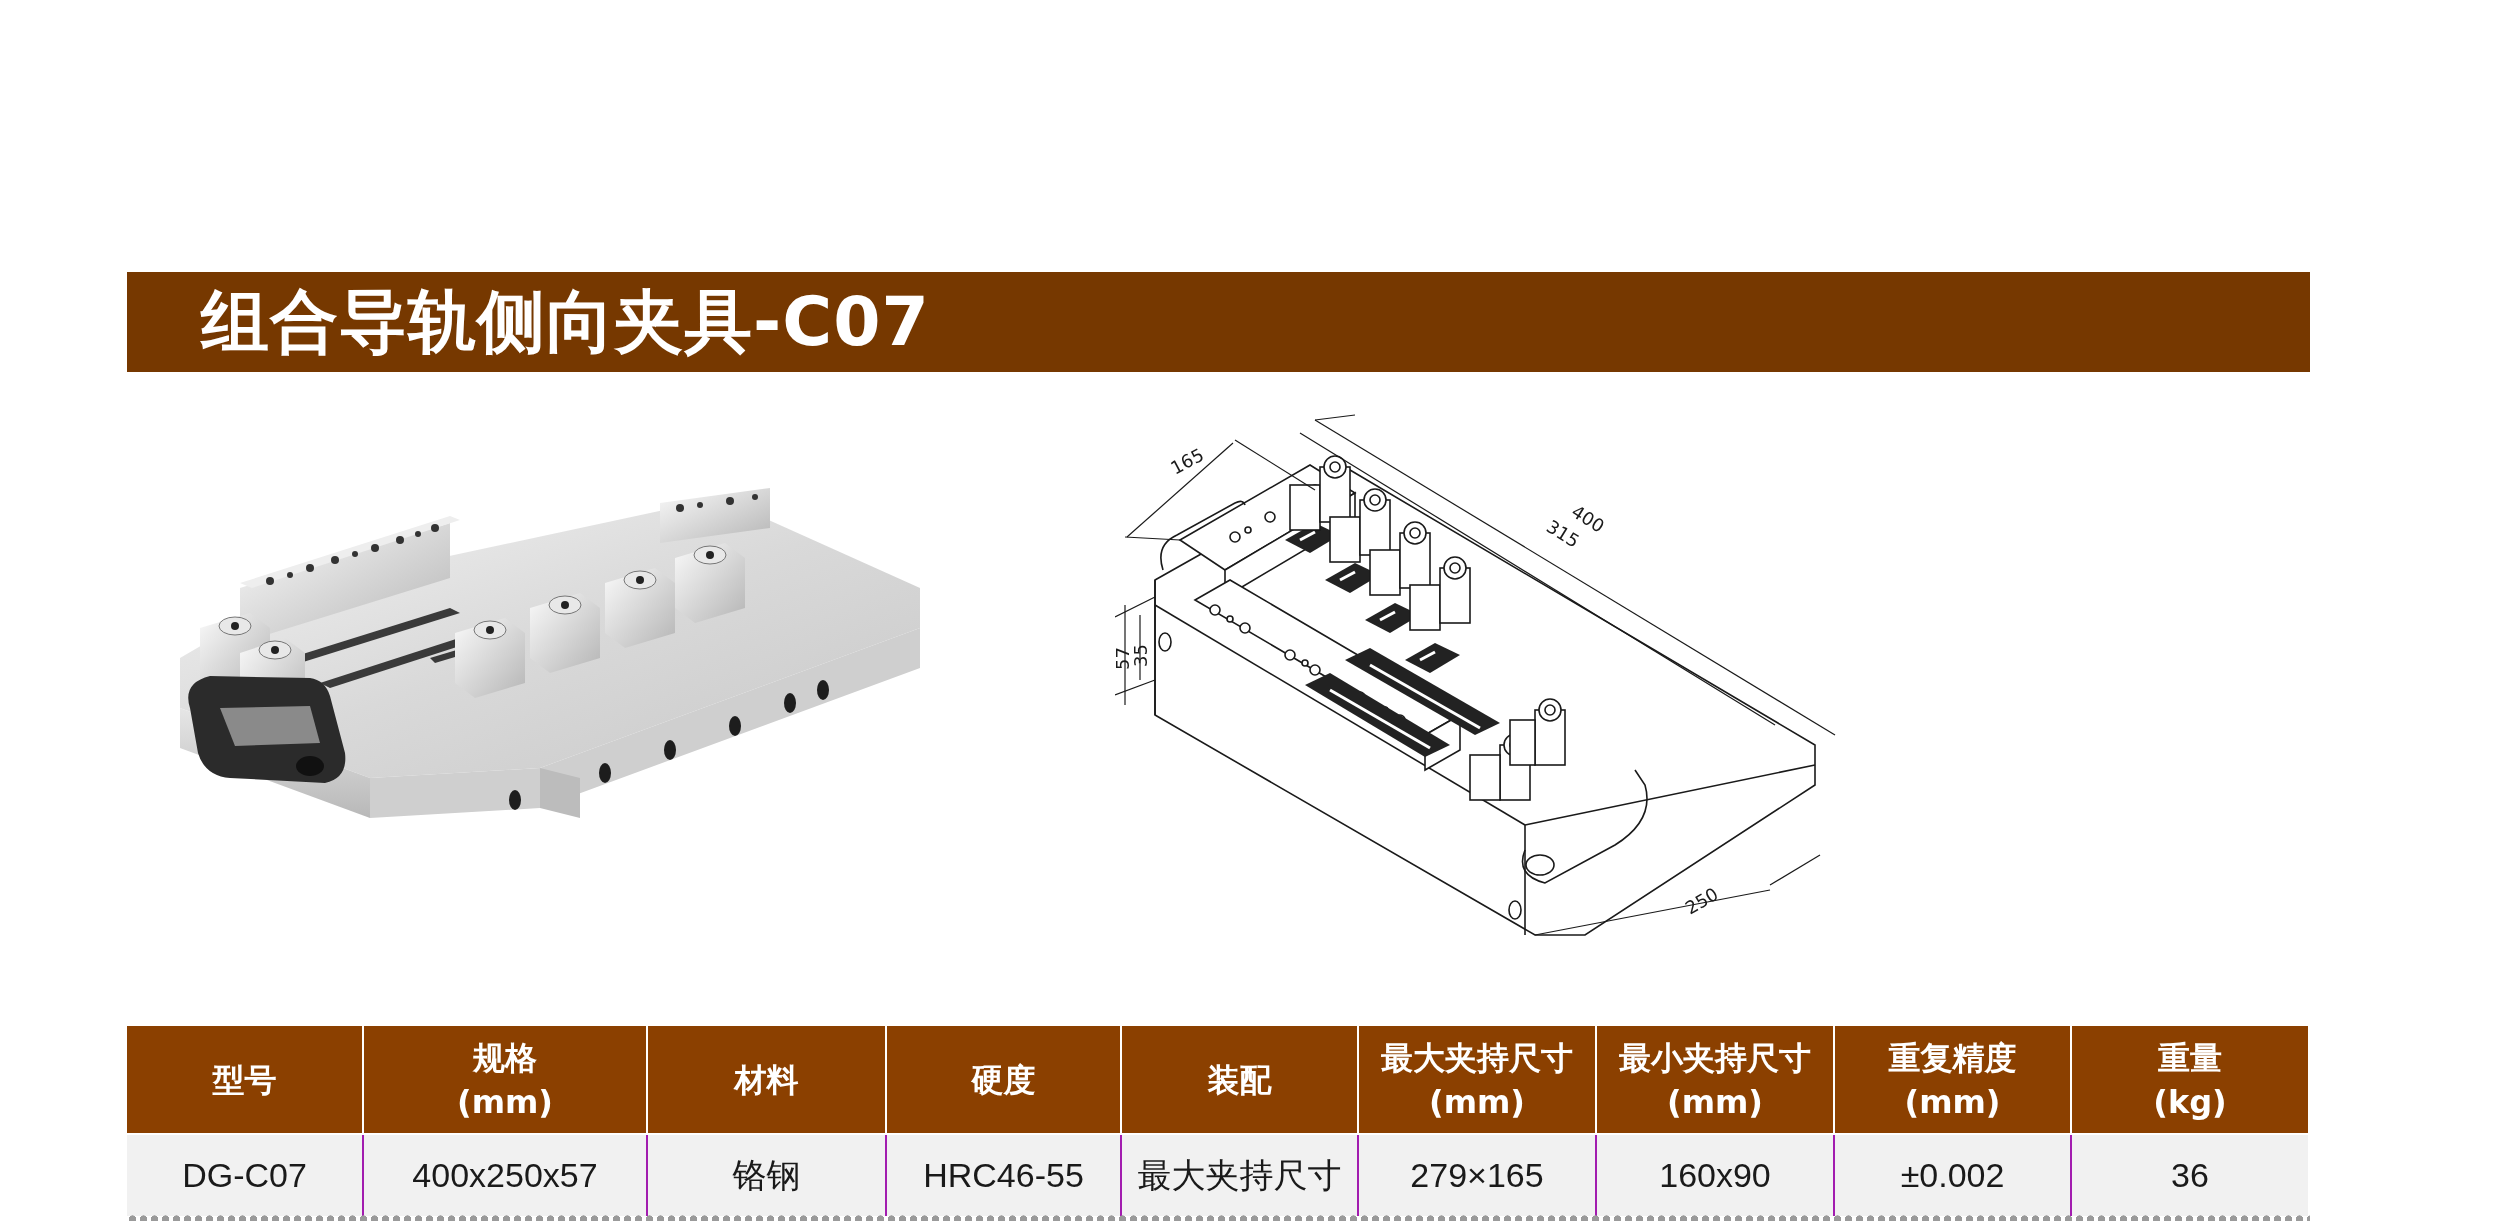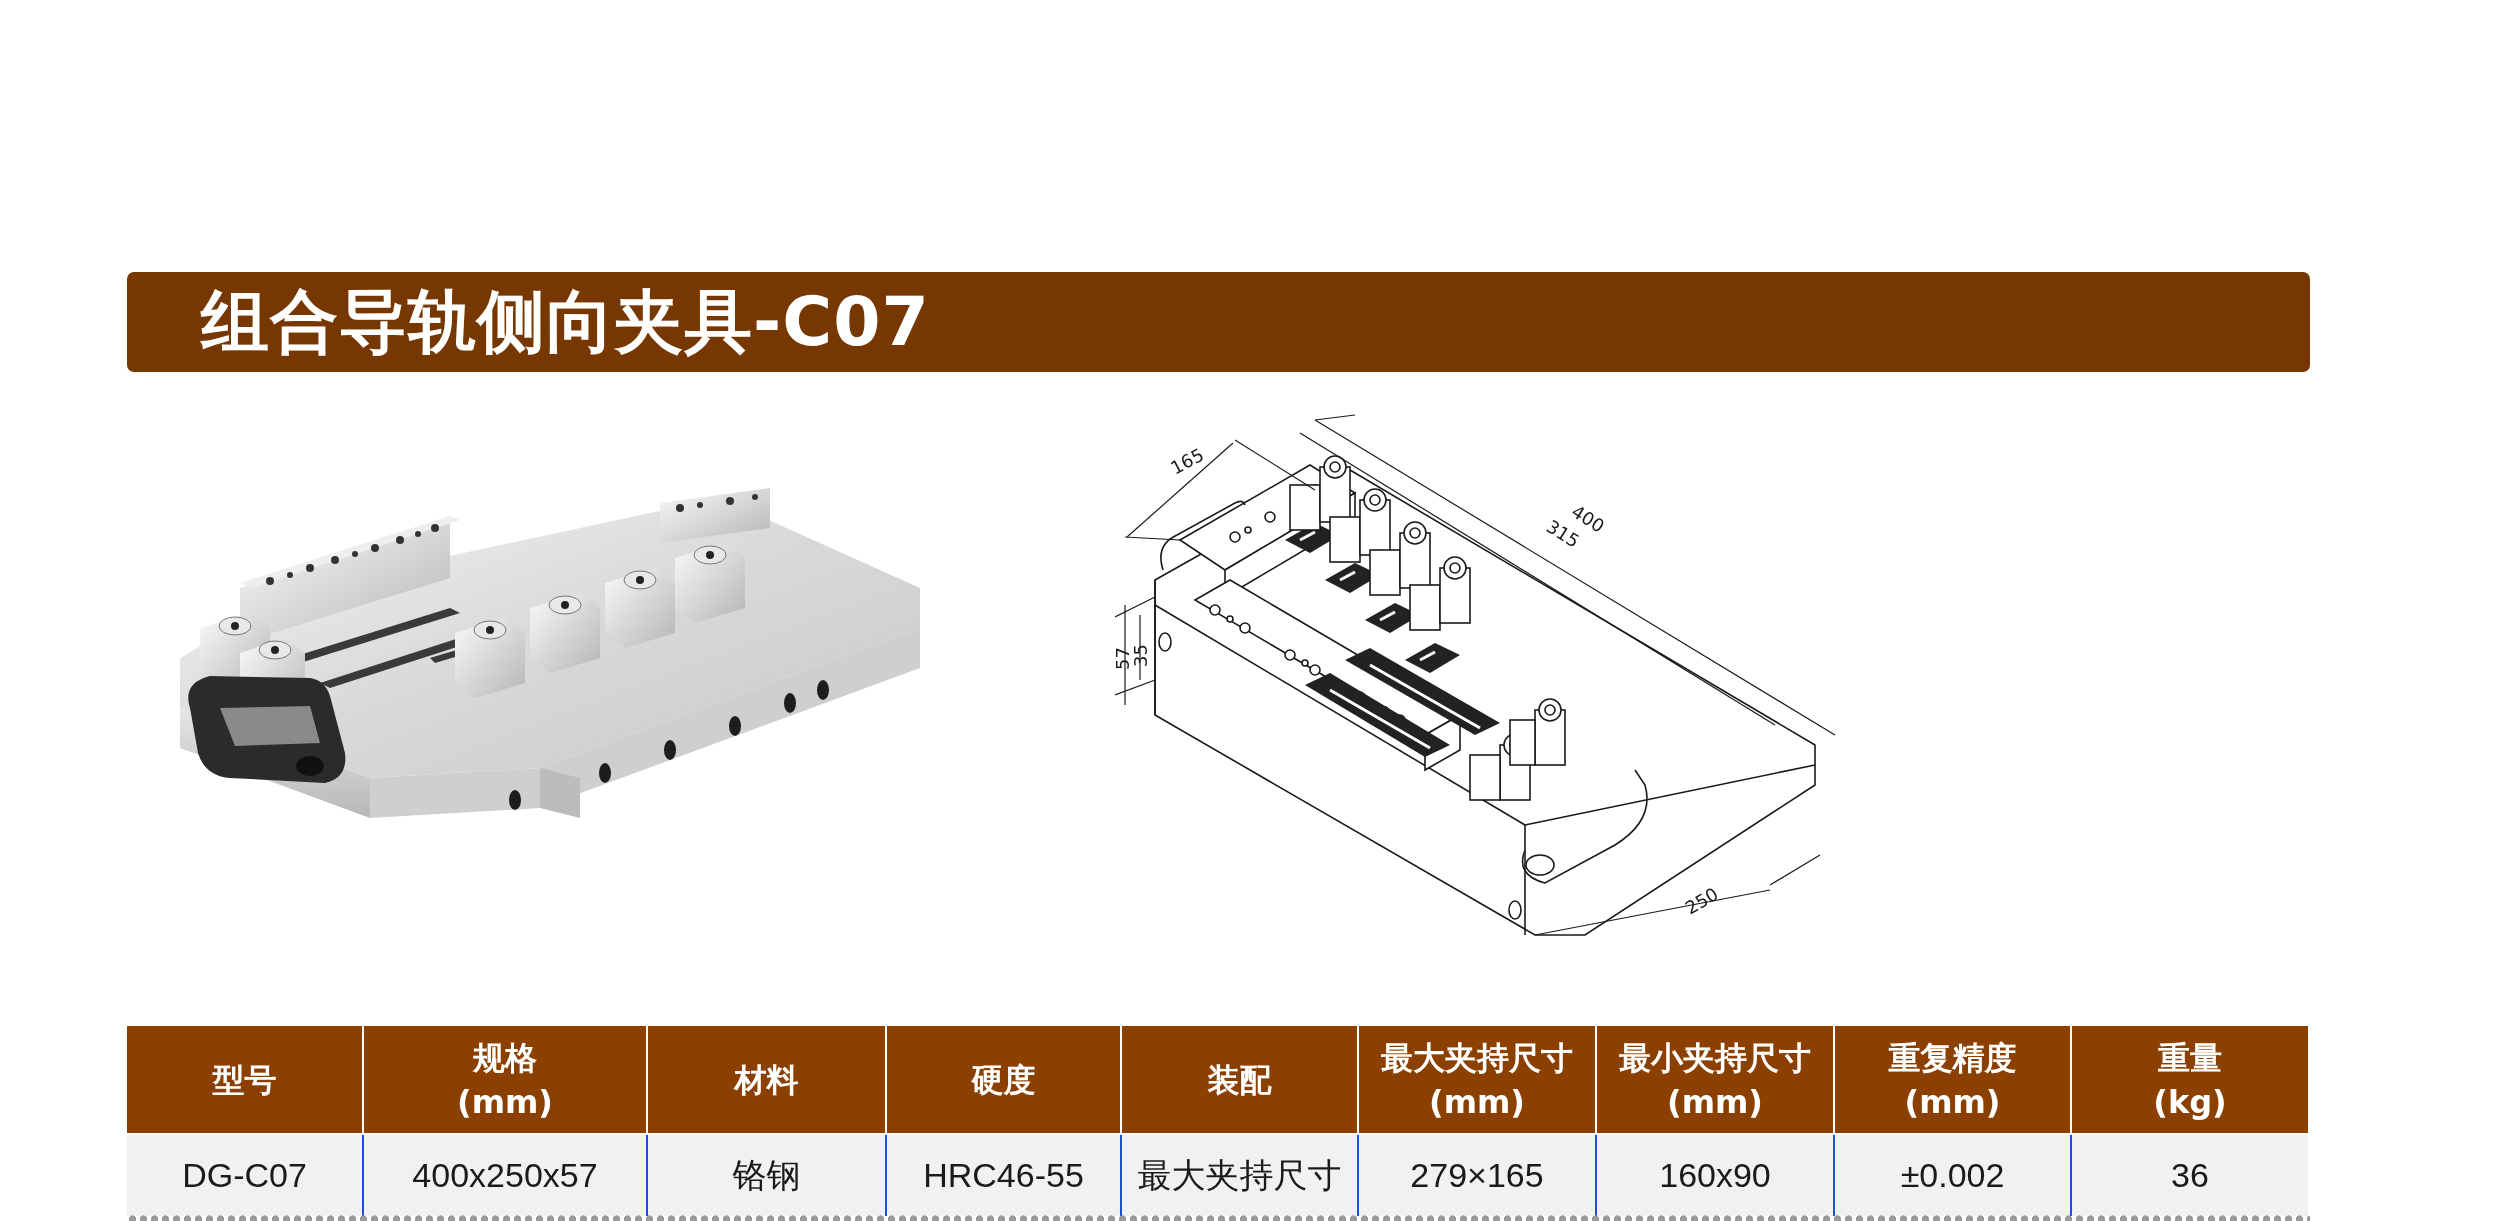--- a/index.html
+++ b/index.html
@@ -2,21 +2,20 @@
 <html><head>
 <meta charset="utf-8">
 <style>
   * { margin: 0; padding: 0; box-sizing: border-box; }
   html, body { width: 2515px; height: 1221px; background: #ffffff; overflow: hidden; }
   body { position: relative; font-family: "DejaVu Sans", "Liberation Sans", sans-serif; }
 
   .title-banner {
     position: absolute; left: 127px; top: 272px; width: 2183px; height: 100px;
     background: #763800;
-    border-radius: 7px;
   }
   .title-text {
     position: absolute; left: 74px; top: 0; height: 100px; line-height: 100px;
     color: #ffffff; font-size: 68px; font-weight: bold; letter-spacing: 1px;
     font-family: "DejaVu Sans", sans-serif;
   }
 
   .product-photo { position: absolute; left: 160px; top: 478px; width: 790px; height: 360px; }
   .tech-drawing { position: absolute; left: 1115px; top: 405px; width: 840px; height: 555px; }
 
@@ -26,21 +25,21 @@
   }
   .spec-table th {
     background: #8b4000; color: #ffffff; font-weight: bold;
     font-size: 32px; line-height: 44px; height: 108px;
     border-right: 2px solid #ffffff; text-align: center; vertical-align: middle;
     font-family: "DejaVu Sans", sans-serif;
   }
   .spec-table th .sub { display: block; }
   .spec-table td {
     background: #f1f1f1; color: #1a1a1a; font-size: 34px; height: 82px;
-    border-right: 2px solid #1d4ed8; border-top: 2px solid #ffffff;
+    border-right: 2px solid #a21caf; border-top: 2px solid #ffffff;
     text-align: center; vertical-align: middle;
     font-family: "Liberation Sans", sans-serif;
   }
   .spec-table th:last-child, .spec-table td:last-child { border-right: none; margin-left: 10px; }
 
   .dotted-divider {
     position: absolute; left: 127px; top: 1215px; width: 2183px; height: 8px;
     background-image: radial-gradient(circle, #9a9a9a 3.4px, transparent 3.8px);
     background-size: 11px 8px; background-repeat: repeat-x;
   }

